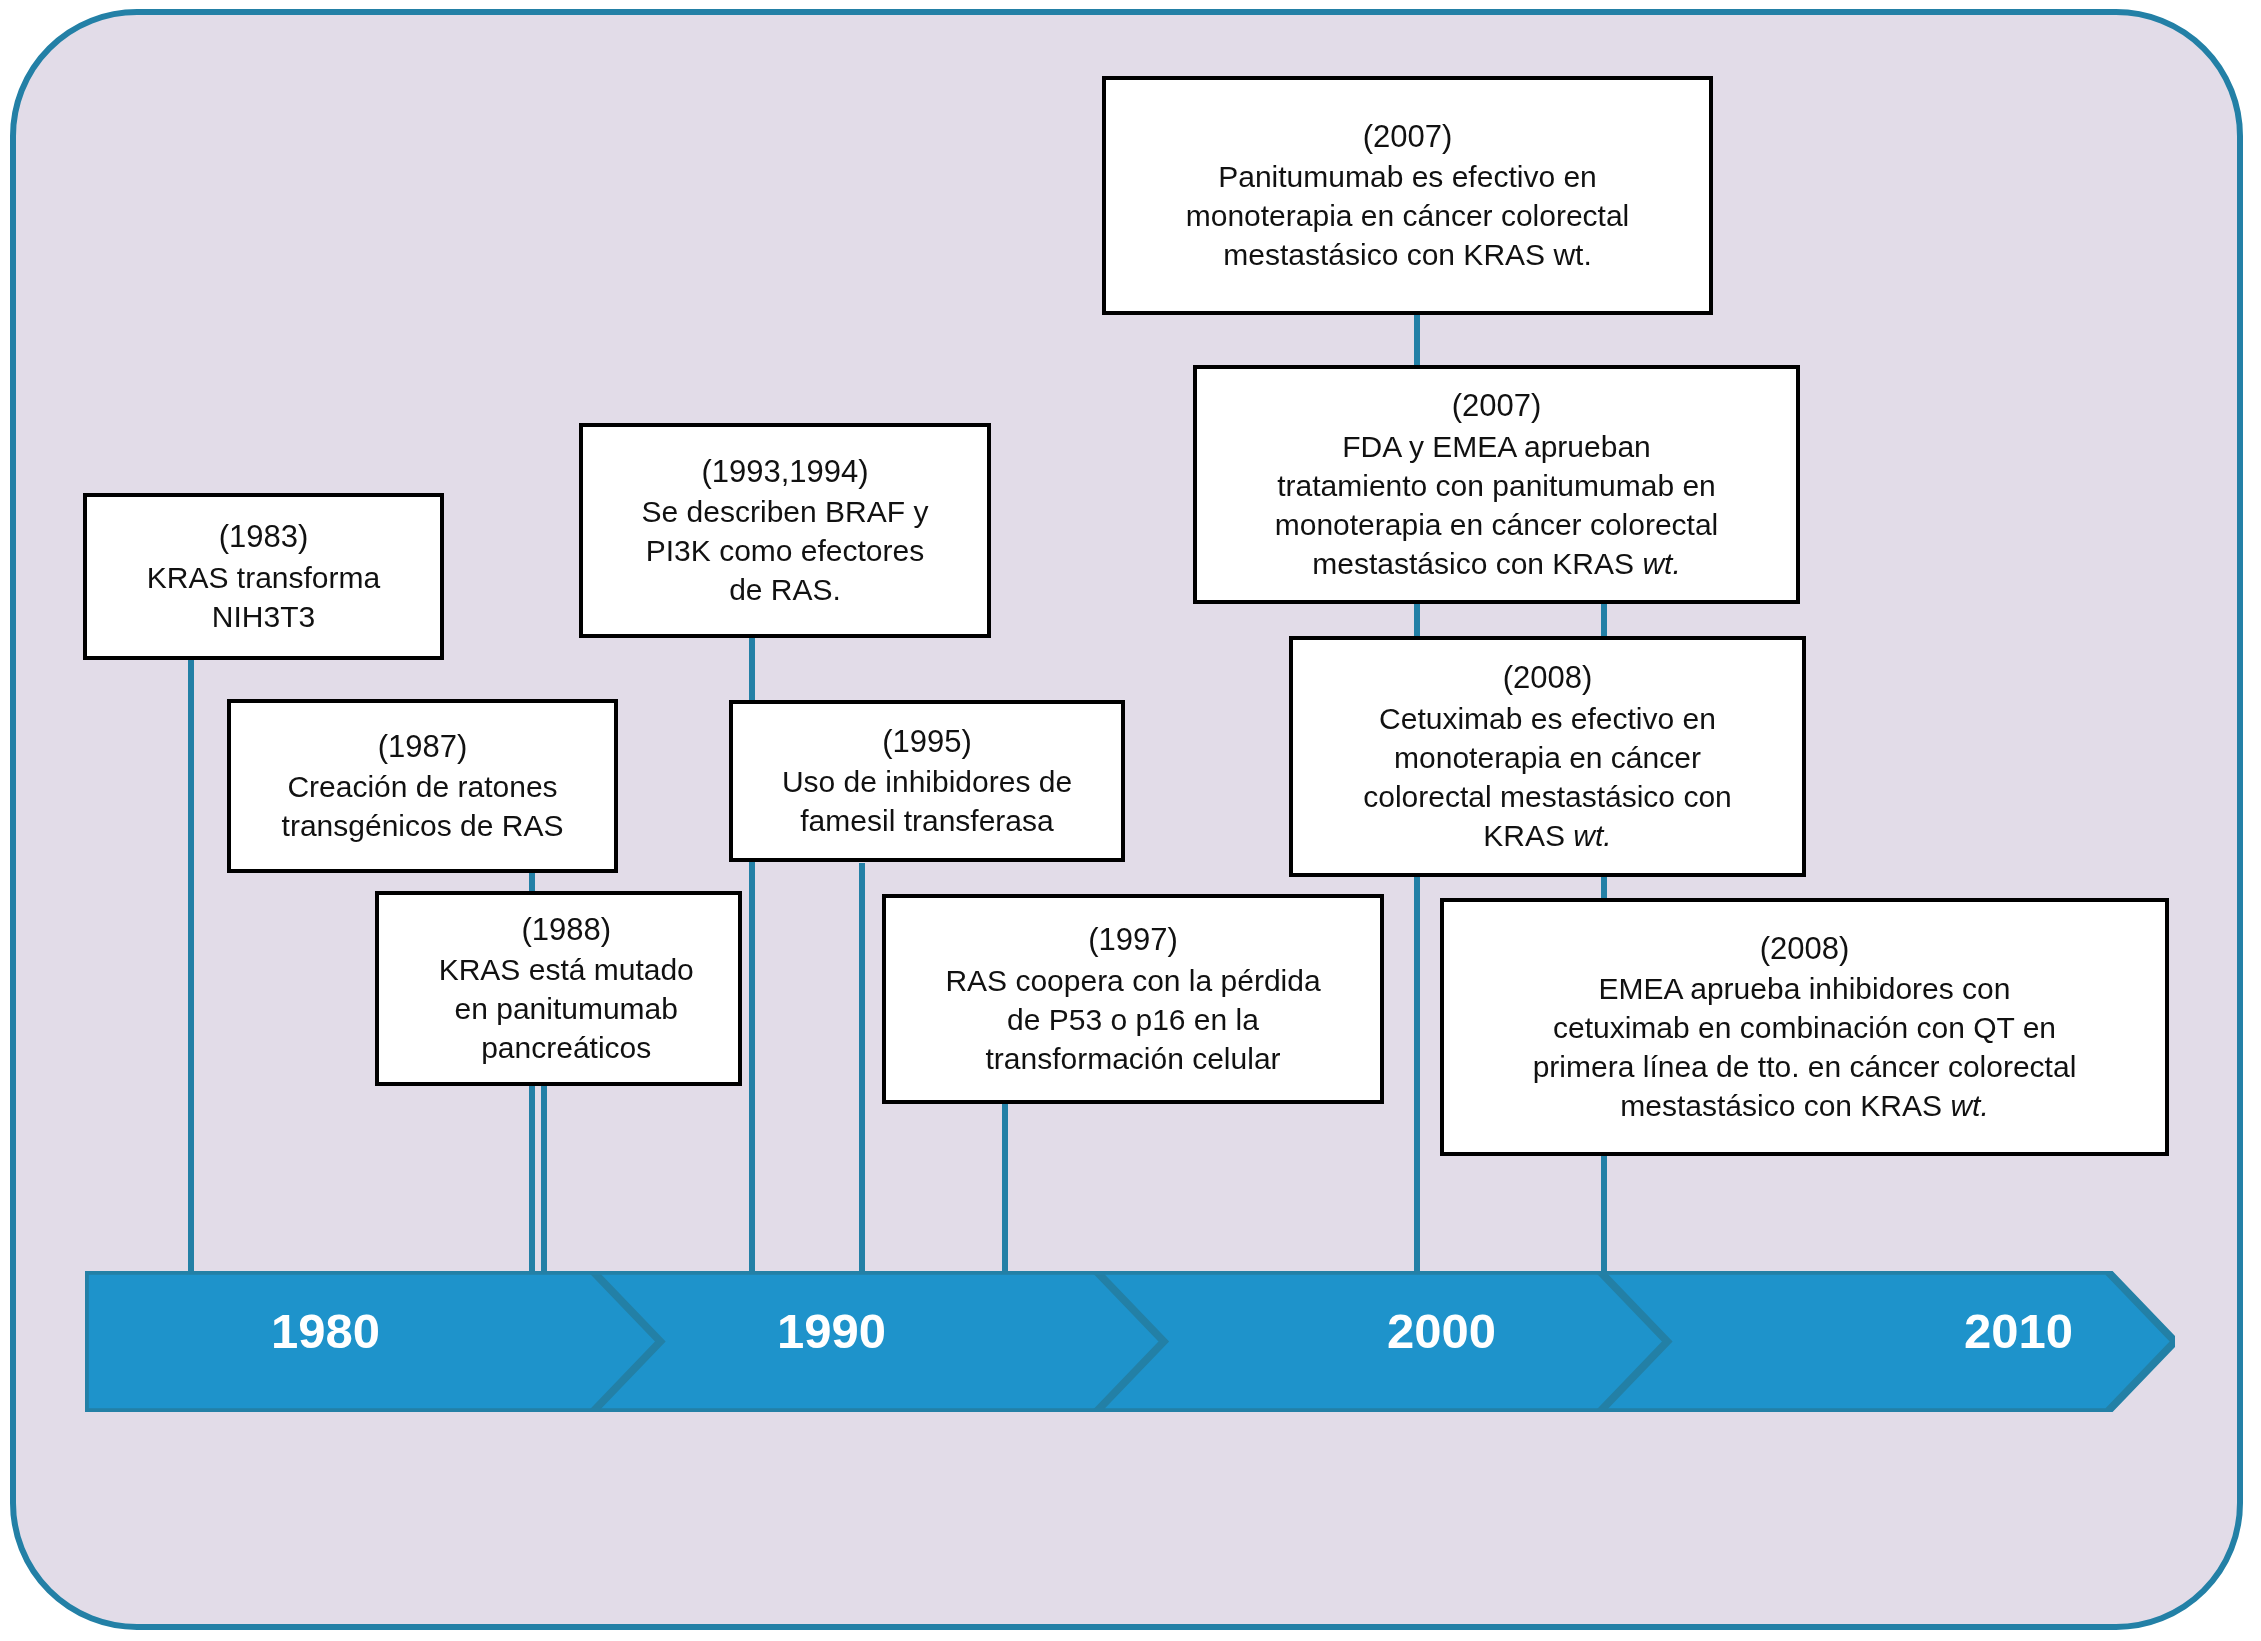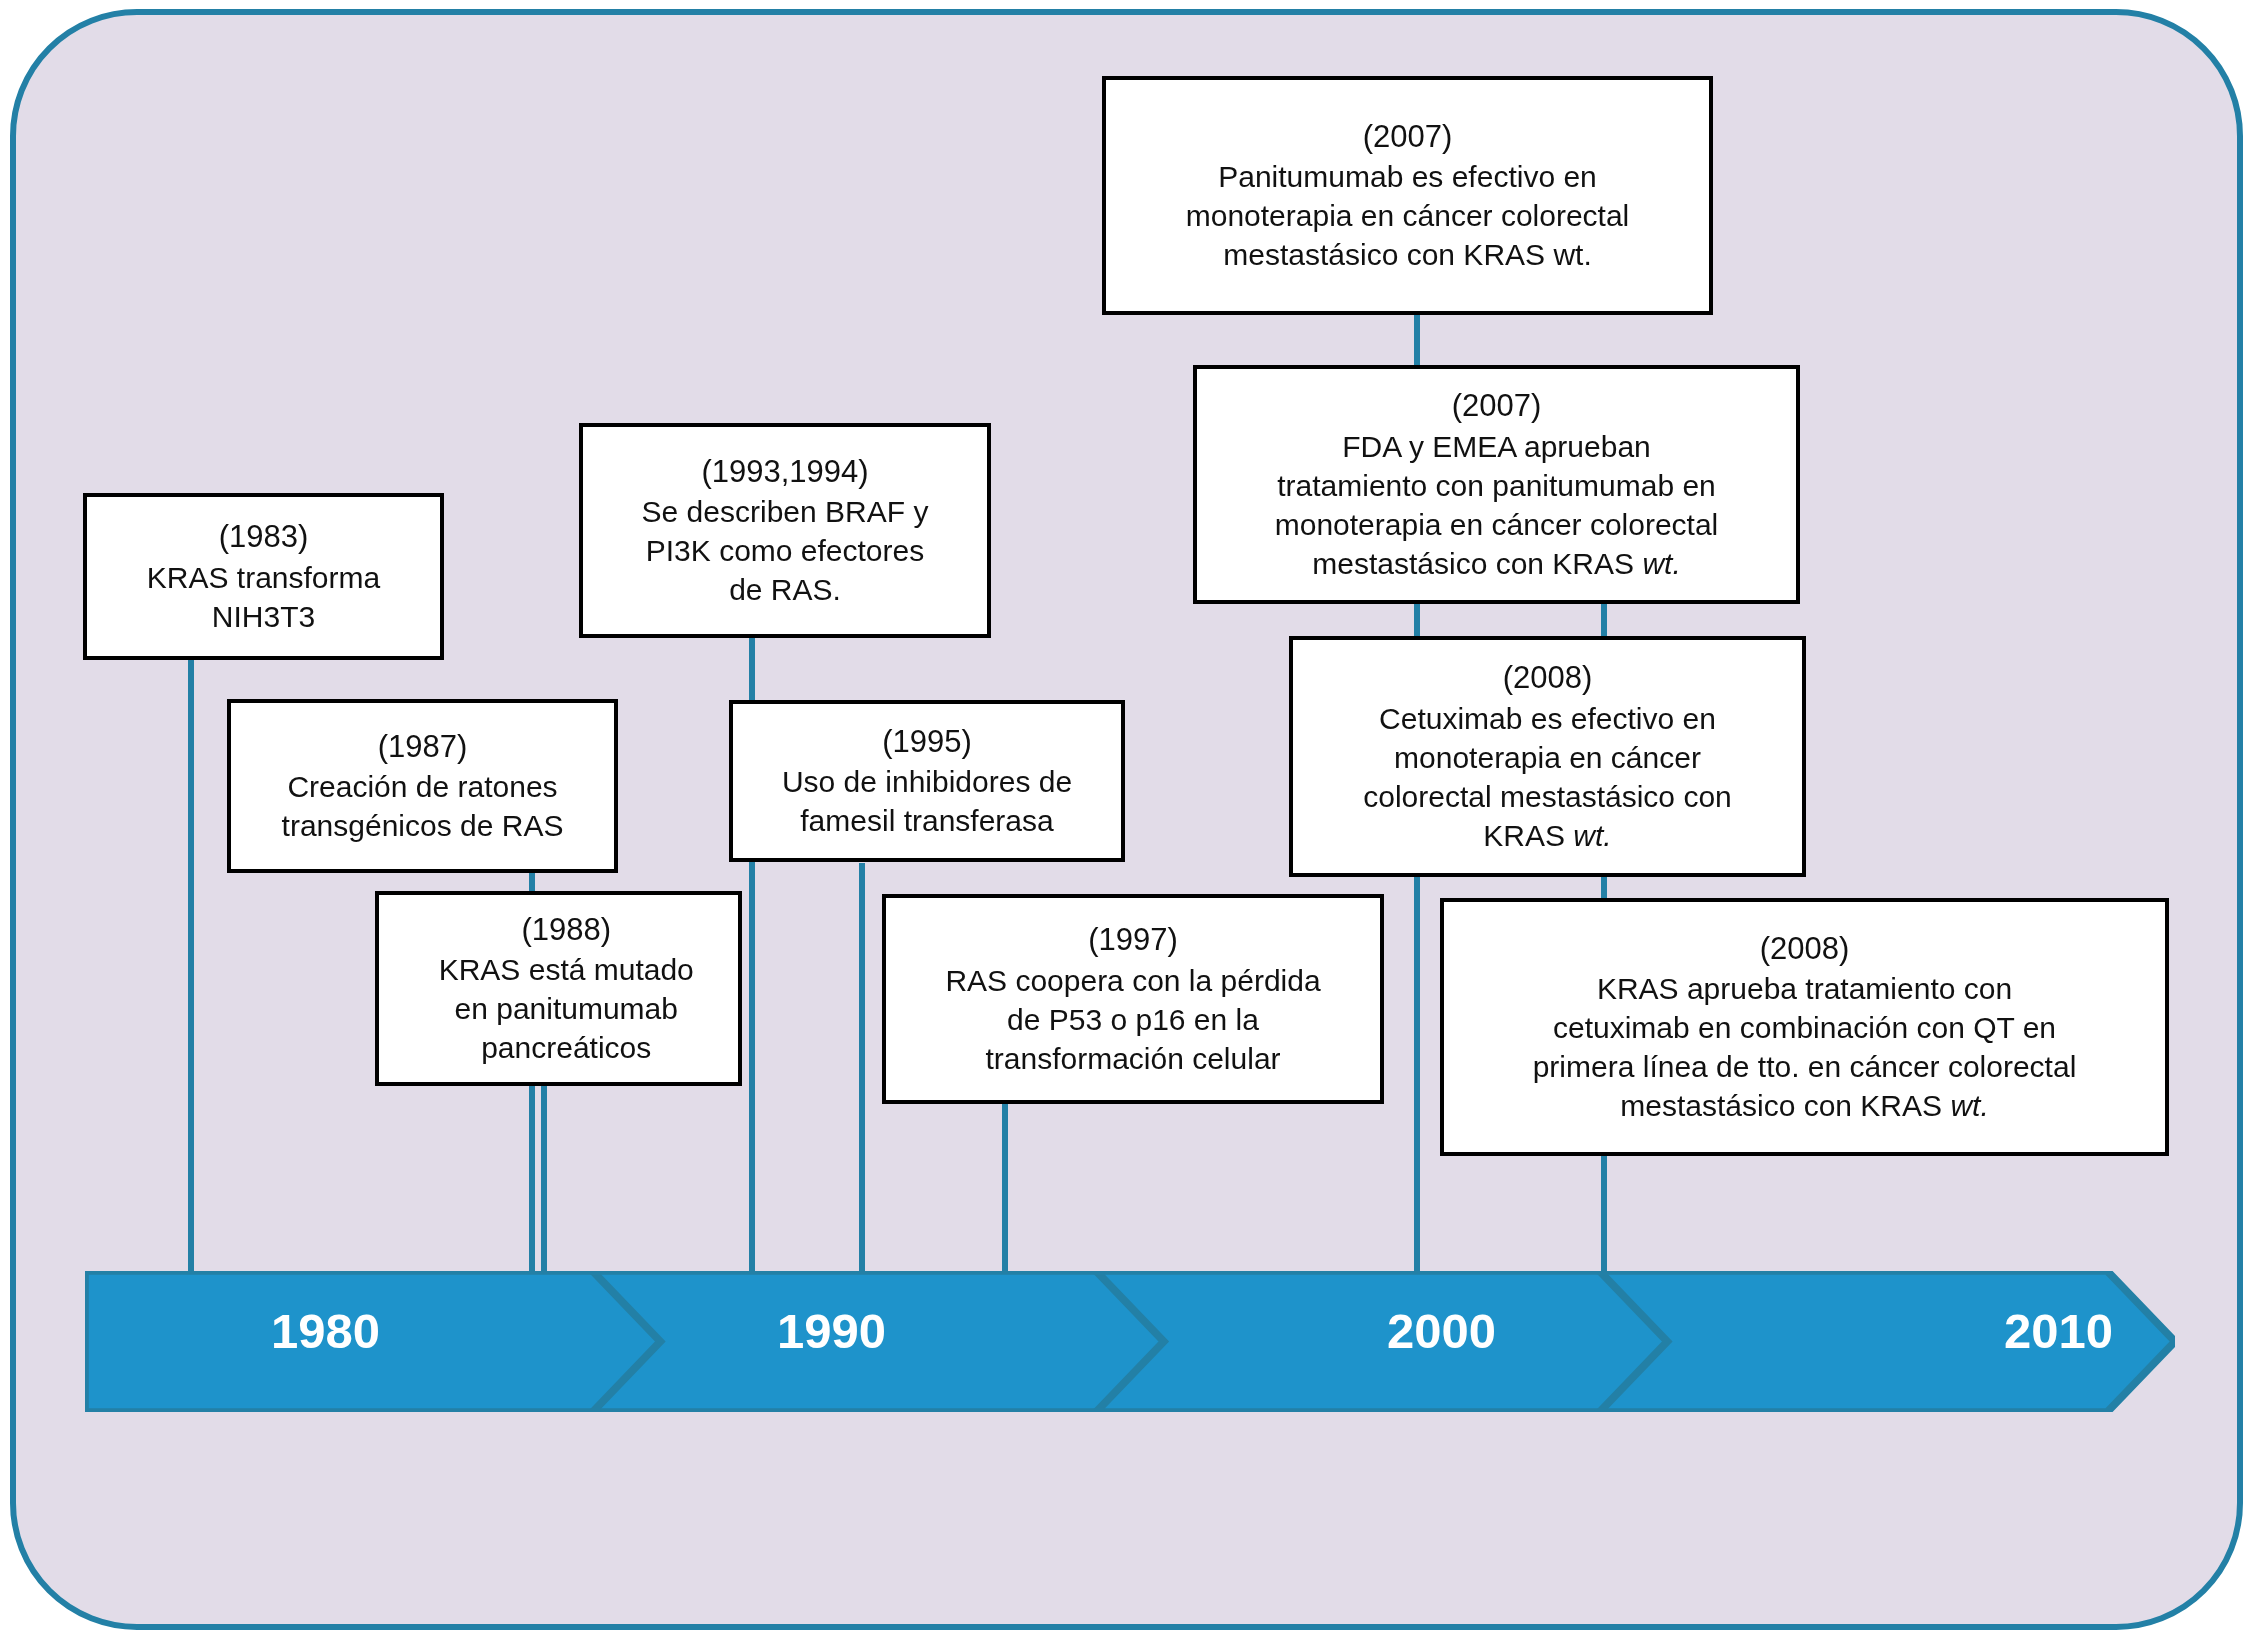--- a/index.html
+++ b/index.html
@@ -153,36 +153,36 @@
   <div class="evt" style="left:1289px; top:636px; width:517px; height:241px;">
     <div class="yr">(2008)</div>
     <div class="txt">Cetuximab es efectivo en</div>
     <div class="txt">monoterapia en cáncer</div>
     <div class="txt">colorectal mestastásico con</div>
     <div class="txt"><span>KRAS </span><i>wt.</i></div>
   </div>
 
   <div class="evt" style="left:1440px; top:898px; width:729px; height:258px;">
     <div class="yr">(2008)</div>
-    <div class="txt">KRAS aprueba tratamiento con</div>
+    <div class="txt">EMEA aprueba inhibidores con</div>
     <div class="txt">cetuximab en combinación con QT en</div>
     <div class="txt">primera línea de tto. en cáncer colorectal</div>
     <div class="txt"><span>mestastásico con KRAS </span><i>wt.</i></div>
   </div>
 
   <div id="timeline">
     <svg viewBox="0 0 2470 167" preserveAspectRatio="none">
 
       <path d="M0,0 L2390,0 L2470,83.5 L2390,167 L0,167 Z" fill="#1E93CB" stroke="#2380A6" stroke-width="9"></path>
 
       <path d="M600,0 L680,83.5 L600,167" fill="none" stroke="#2380A6" stroke-width="9"></path>
       <path d="M1195,0 L1275,83.5 L1195,167" fill="none" stroke="#2380A6" stroke-width="9"></path>
       <path d="M1790,0 L1870,83.5 L1790,167" fill="none" stroke="#2380A6" stroke-width="9"></path>
     </svg>
   </div>
 
   <div class="yr-label" style="left:271px;">1980</div>
   <div class="yr-label" style="left:777px;">1990</div>
   <div class="yr-label" style="left:1387px;">2000</div>
-  <div class="yr-label" style="left:1964px;margin-left:40px;">2010</div>
+  <div class="yr-label" style="left:1964px;">2010</div>
 
 </div>
 
 
 </body></html>

